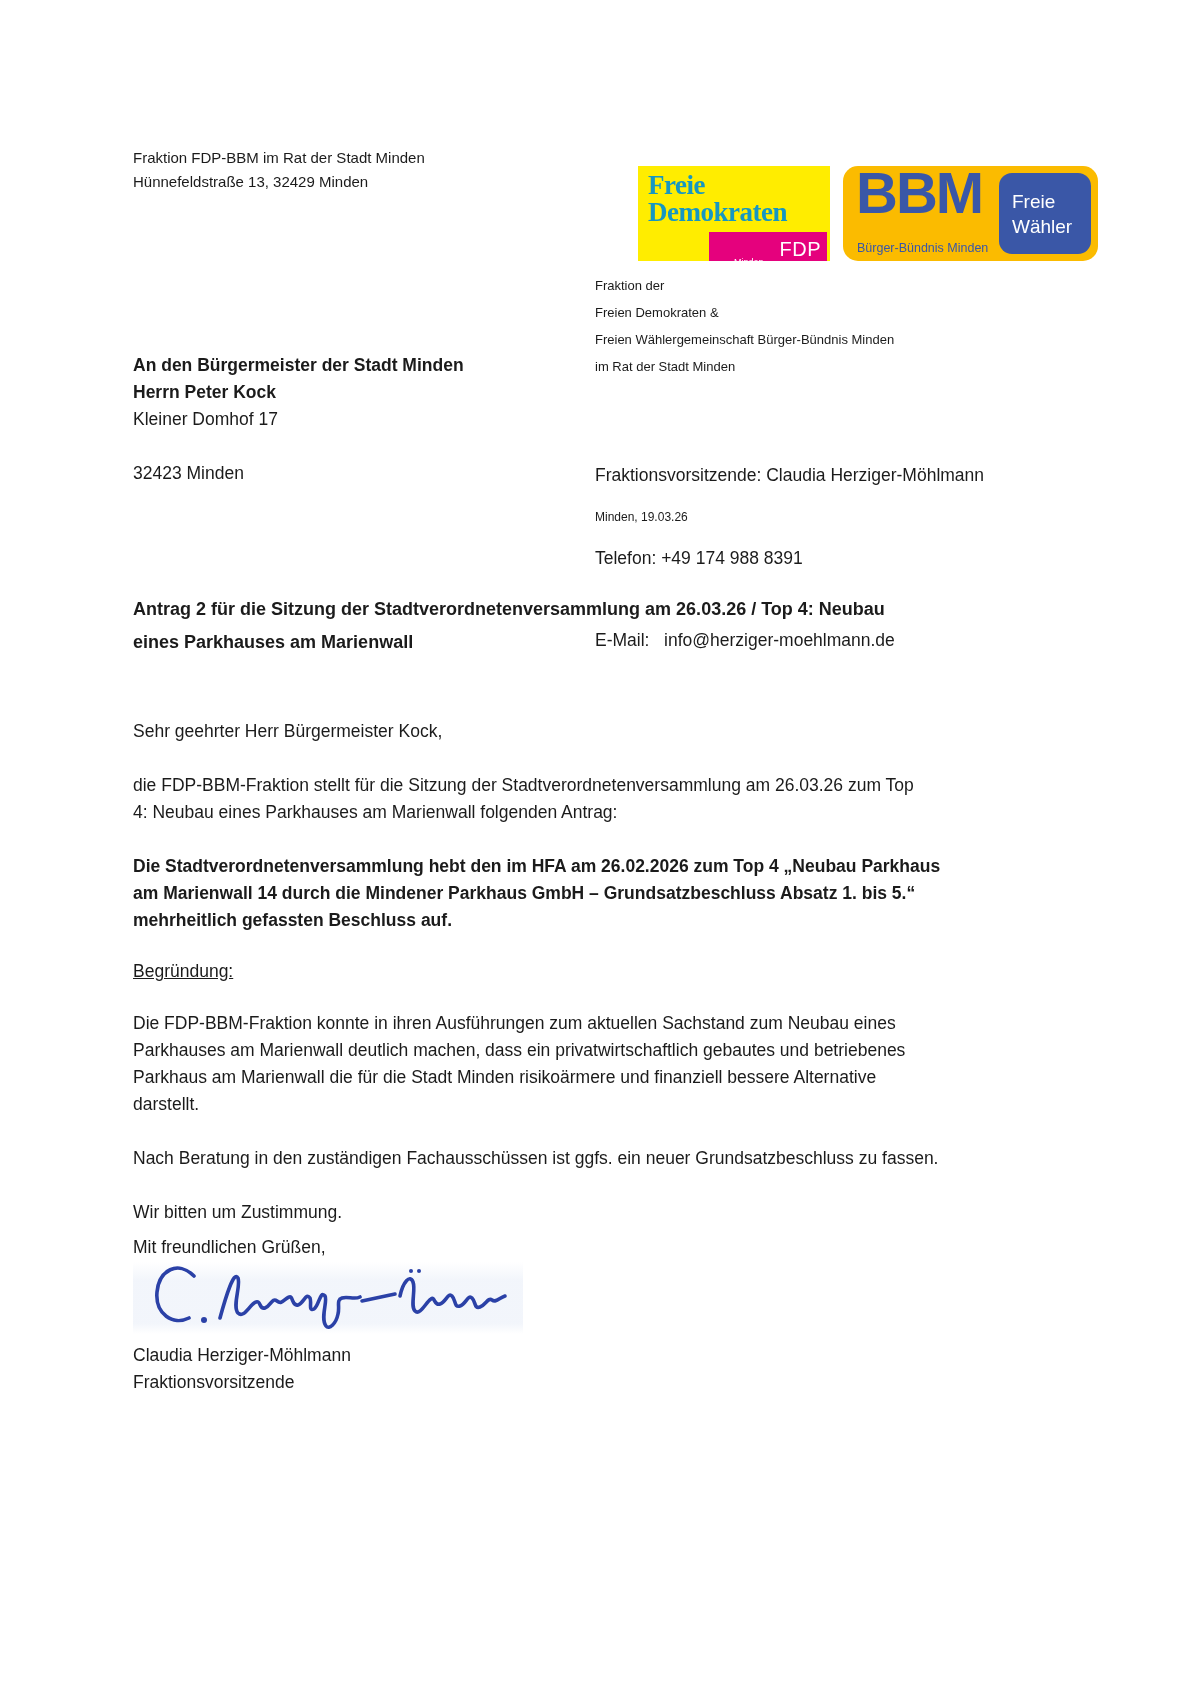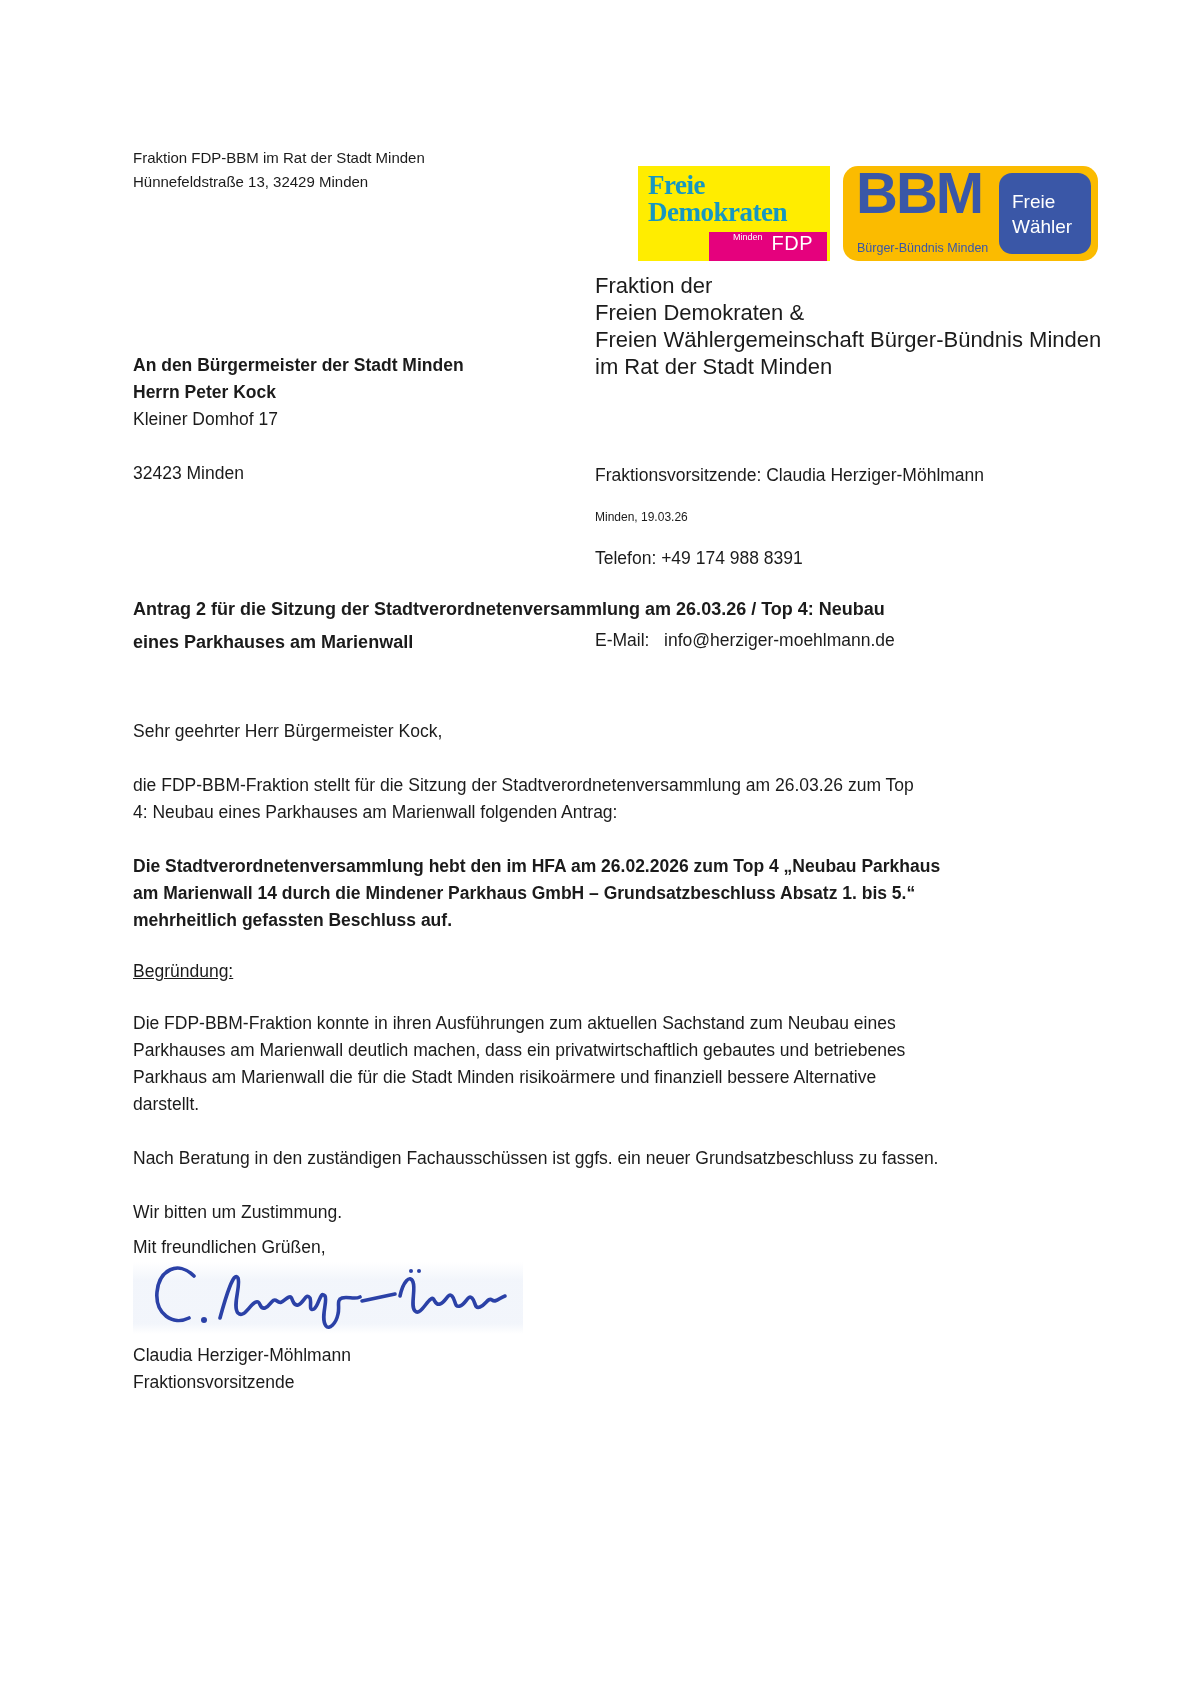--- a/index.html
+++ b/index.html
@@ -18,39 +18,39 @@
   .fdp-logo { position:relative; width:192px; height:95px; background:#FFED00; }
   .fdp-word {
     position:absolute; left:10px; top:6px;
     font-family:"Liberation Serif", serif;
     font-weight:bold; font-size:27px; line-height:27px; color:#1697C2;
     letter-spacing:-0.5px;
   }
   .fdp-badge {
     position:absolute; right:3px; bottom:0; width:118px; height:29px;
     background:#E5017D; color:#ffffff;
-    display:flex; align-items:flex-start; justify-content:flex-end;
-    padding-right:14px; box-sizing:border-box; gap:9px;
+    display:flex; align-items:flex-end; justify-content:flex-end;
+    padding-right:6px; box-sizing:border-box; gap:16px;
   }
   .fdp-badge .city { font-size:9px; margin-bottom:-6px; }
   .fdp-badge .abbr { font-size:20px; font-weight:normal; letter-spacing:0.5px; }
   .bbm-logo { position:relative; width:255px; height:95px; background:#FBBB00; border-radius:15px; }
   .bbm-word {
     position:absolute; left:13px; top:-4px;
     font-weight:bold; font-size:58px; line-height:62px; color:#3A57A7; letter-spacing:-2px;
   }
   .bbm-sub { position:absolute; left:14px; bottom:6px; font-size:12.5px; color:#3A57A7;margin-top:32px; }
   .fw-badge {
     position:absolute; right:7px; top:7px; width:92px; height:81px; box-sizing:border-box;
     background:#3A57A7; border-radius:13px; color:#ffffff;
     display:flex; flex-direction:column; justify-content:center;
     padding-left:13px; font-size:19px; line-height:25px;
   }
   
-  .faction { position:absolute; left:595px; top:272px; font-size:22px; line-height:27px; }
+  .faction { position:absolute; left:595px; top:272px; font-size:13px; line-height:27px; }
   .contact { position:absolute; left:595px; top:407px; font-size:17.5px; line-height:27.5px; white-space:pre-wrap; }
   .date    { position:absolute; left:595px; top:510px; font-size:12px; }
   
   .recipient { position:absolute; left:133px; top:352px; font-size:17.5px; line-height:27px; }
   .recipient .b { font-weight:bold; }
   .recipient .gap { height:27px; }
   
   .body { position:absolute; left:133px; top:593px; width:950px; font-size:17.5px; }
   .body p { margin:0 0 27px 0; line-height:27px; white-space:pre-line; }
   p.subject { font-weight:bold; font-size:18px; line-height:33px; margin-bottom:59px; }

